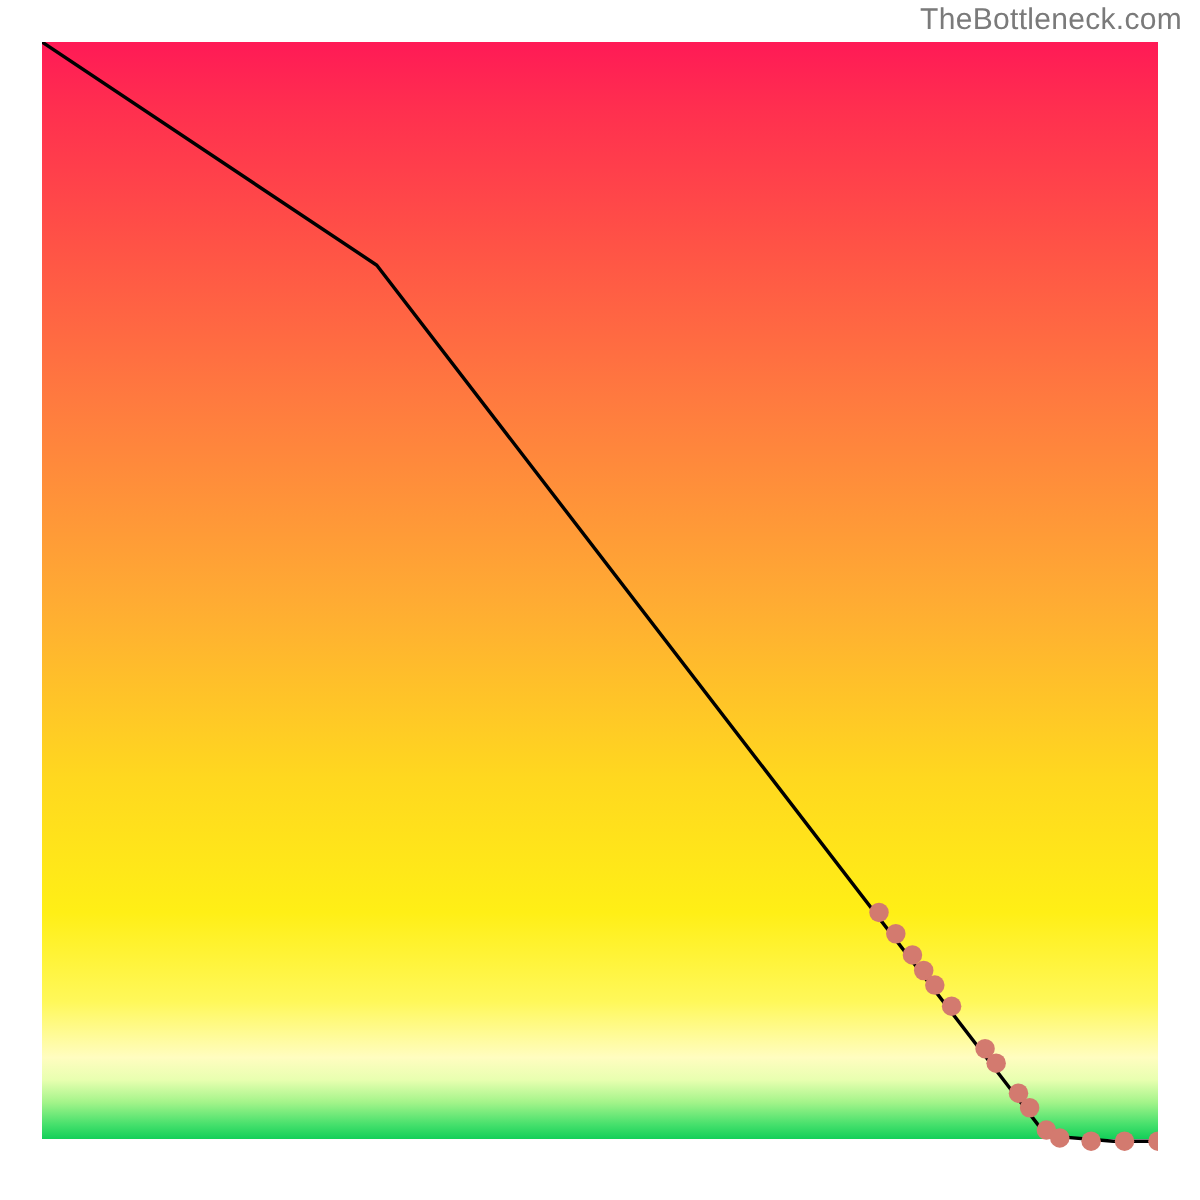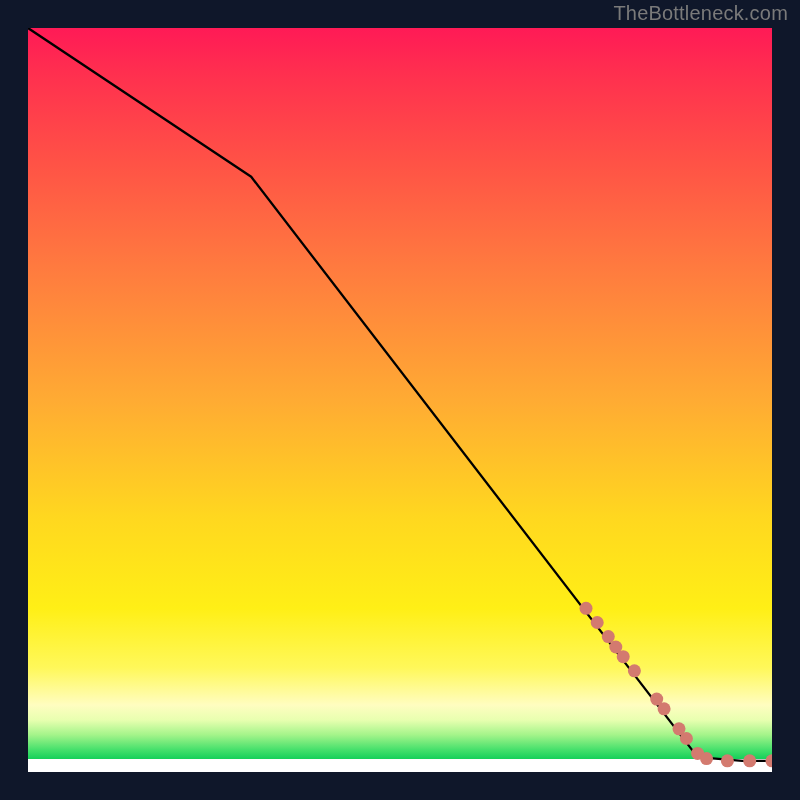--- a/index.html
+++ b/index.html
@@ -8,21 +8,21 @@
     width: 800px;
     height: 800px;
     background: #000;
     font-family: Arial, Helvetica, sans-serif;
     overflow: hidden;
   }
   .stage {
     position: relative;
     width: 800px;
     height: 800px;
-    background: #0f172a;
+    background: #ffffff;
   }
   .attribution {
     position: absolute;
     top: 2px;
     right: 12px;
     color: #7a7a7a;
     font-size: 20px;
     font-weight: 400;
     letter-spacing: 0.2px;
   }

